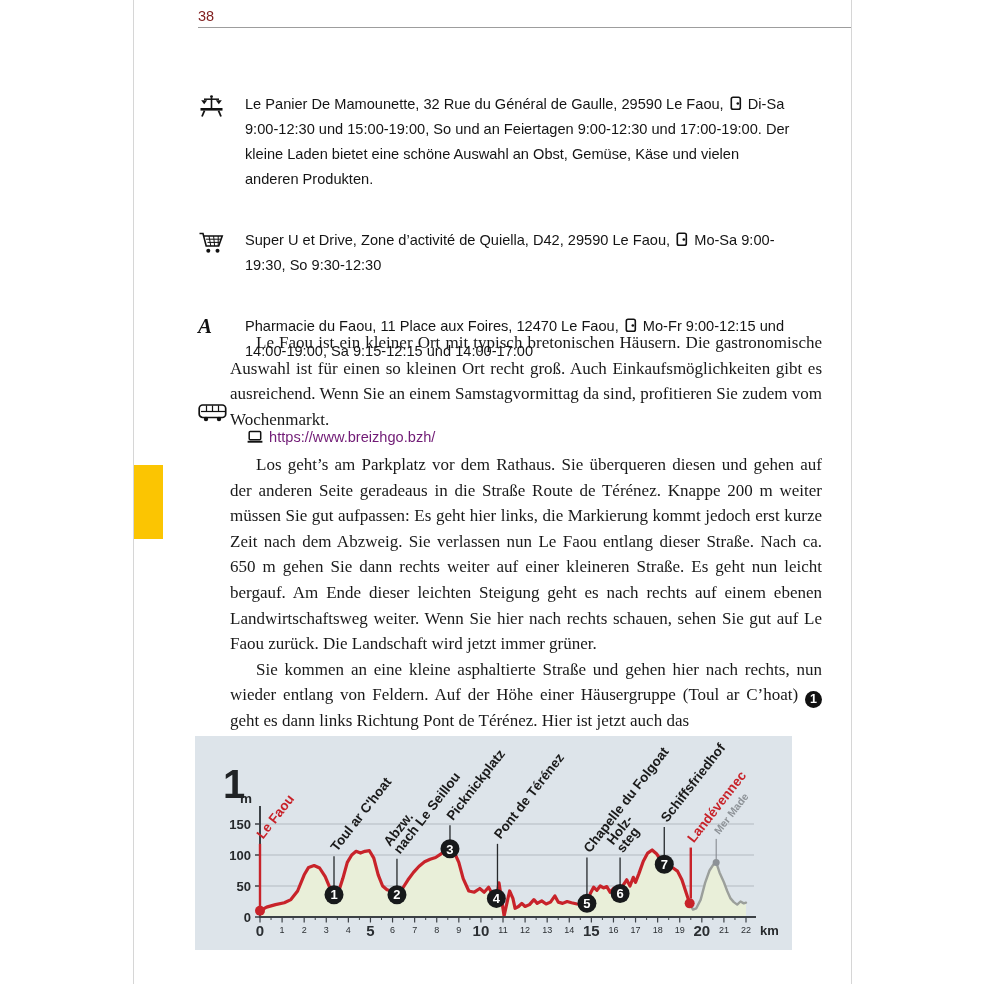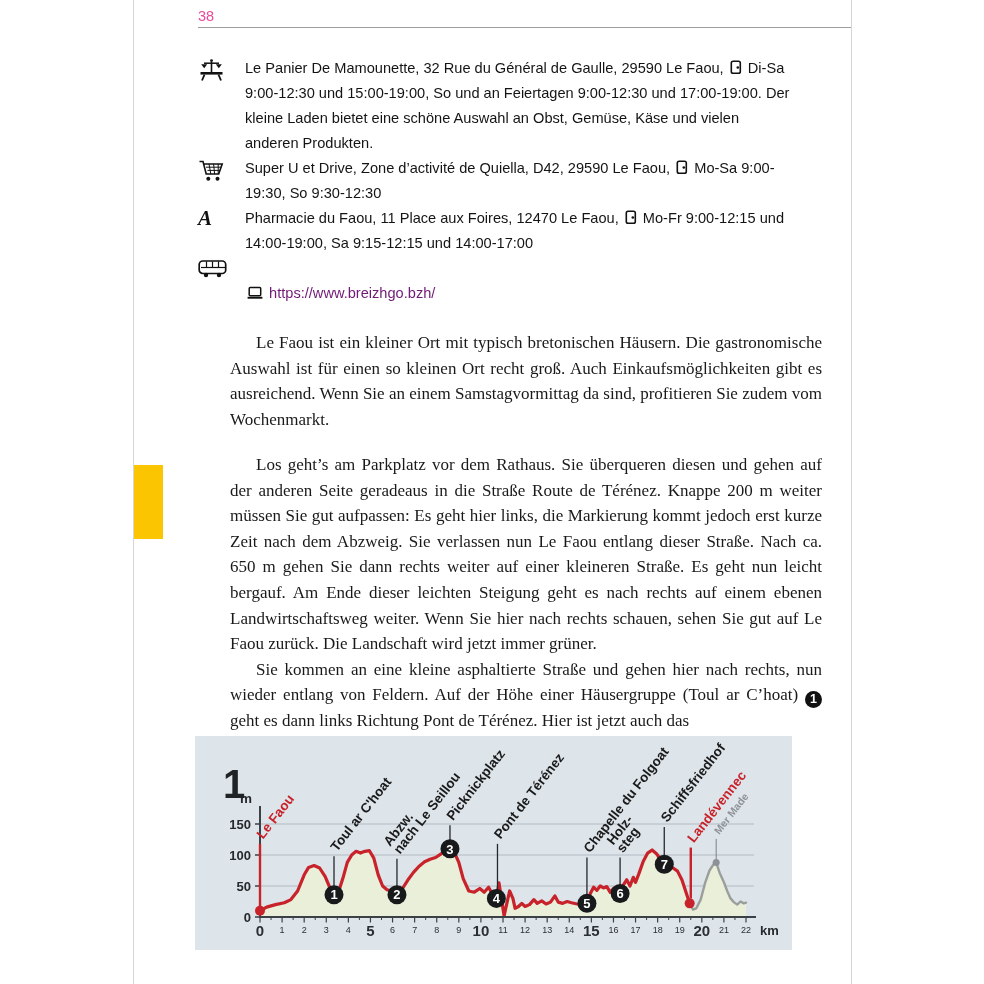--- a/index.html
+++ b/index.html
@@ -2,27 +2,27 @@
 <html><head>
 <meta charset="utf-8">
 <style>
   html,body{margin:0;padding:0;}
   .page{position:relative;width:984px;height:984px;background:#ffffff;overflow:hidden;
         font-family:"Liberation Sans",sans-serif;color:#1c1c1c;}
   .edge-line{position:absolute;top:0;bottom:0;width:1px;background:#d6d6d6;}
   .edge-left{left:133px;} .edge-right{left:851px;}
   .yellow-tab{position:absolute;left:134px;top:465px;width:29px;height:74px;background:#fbc502;}
 
-  .hdr{position:absolute;left:198px;top:8px;width:592px;height:18px;font-size:14.5px;color:#ec4899;}
+  .hdr{position:absolute;left:198px;top:8px;width:592px;height:18px;font-size:14.5px;color:#7f1d1d;}
   .hdr .pgnum{position:absolute;left:0;top:0;}
   .hdr .ttl{position:absolute;left:0;right:0;text-align:center;top:0;}
   .hdr-rule{position:absolute;left:198px;top:27px;width:653px;height:1px;background:#9d9d9d;}
 
   .poi{position:absolute;left:198px;top:56px;width:592px;font-size:14.6px;line-height:25px;color:#141414;}
-  .poi-row{display:flex;}
+  .poi-row{display:flex;margin-top:36px;}
   .poi-ic{width:47px;flex:0 0 47px;padding-top:2px;}
   .poi-tx{flex:1;}
   .ic-inline{vertical-align:-2px;margin:0 2px;}
   .ic-apo{font-family:"Liberation Serif",serif;font-weight:bold;font-style:italic;font-size:21px;line-height:20px;color:#111;}
   .url{color:#701a75;text-decoration:none;}
 
   .para{position:absolute;left:198px;width:592px;font-family:"Liberation Serif","DejaVu Serif",serif;
         font-size:17px;line-height:25.6px;text-align:justify;color:#191919;margin-left:32px;}
   .para p{margin:0;text-indent:26px;}
   .para p + p{margin-top:0;}

